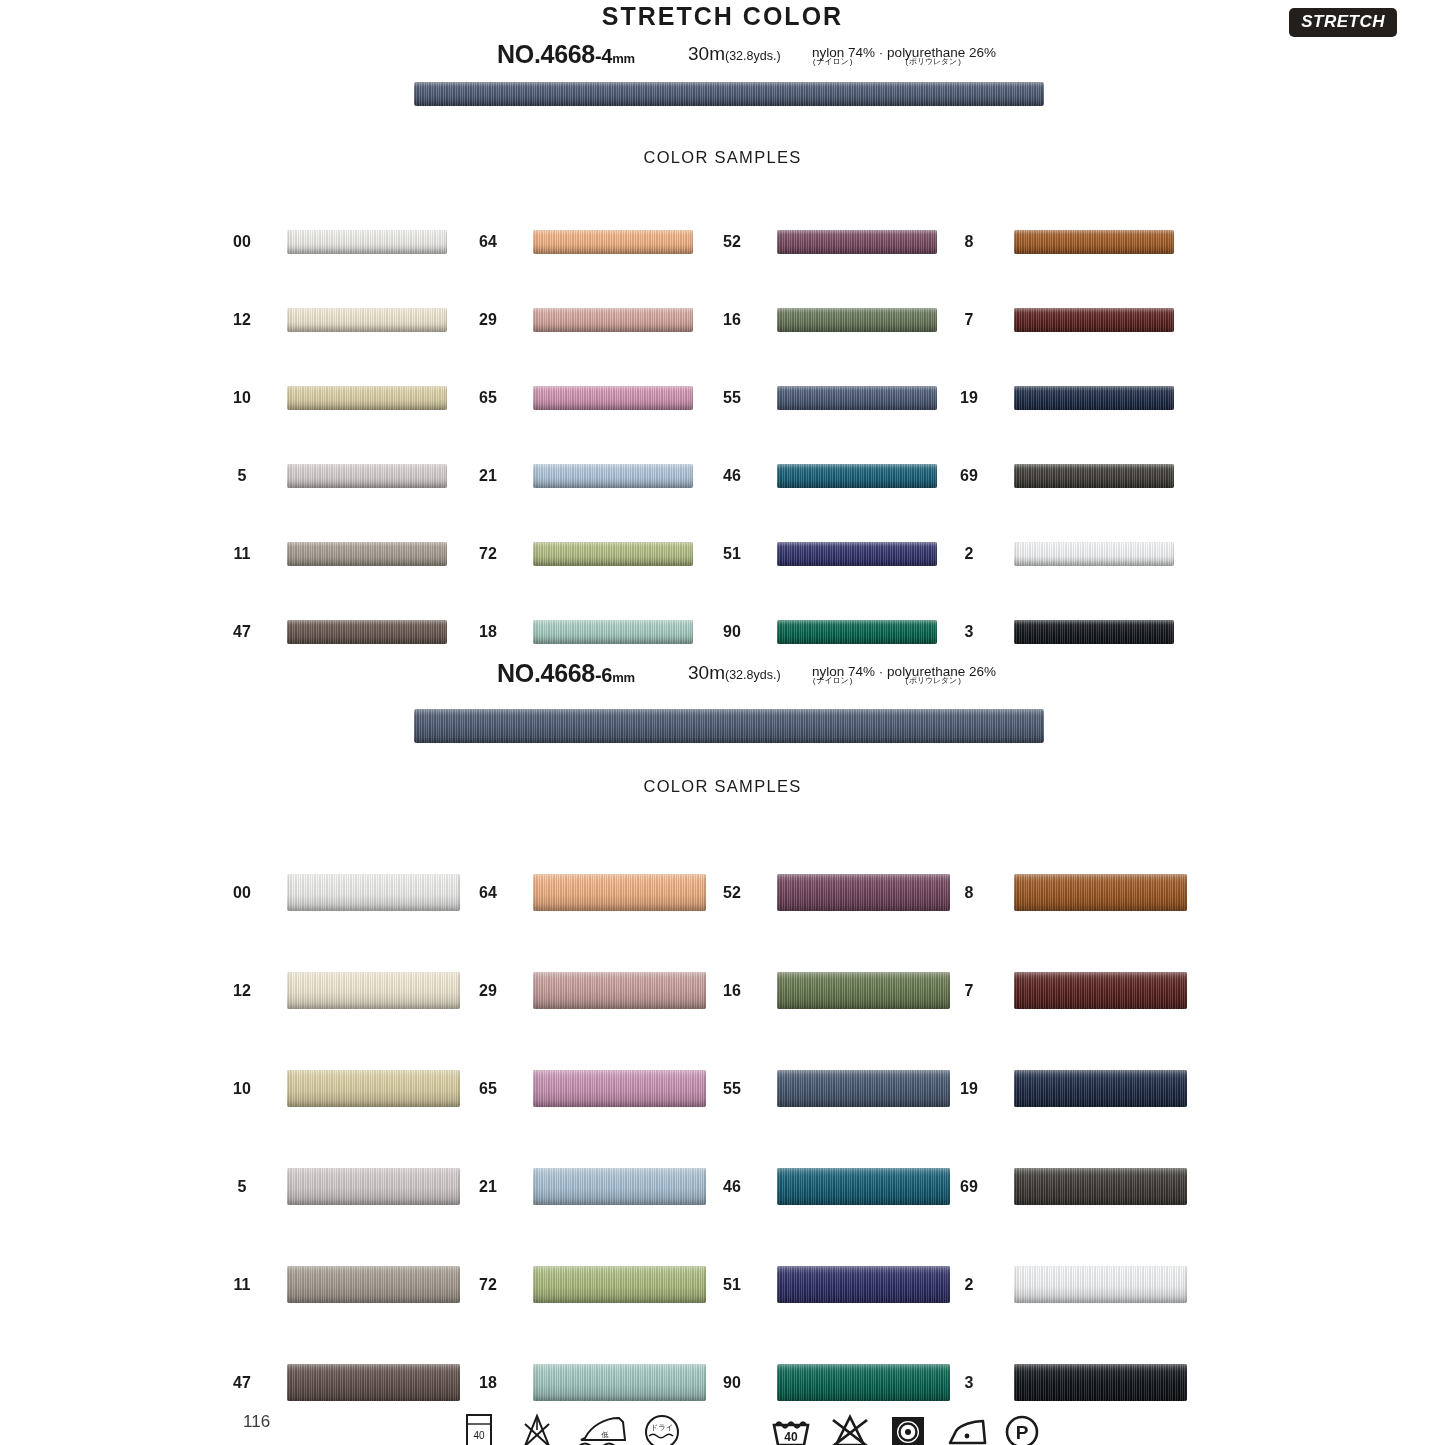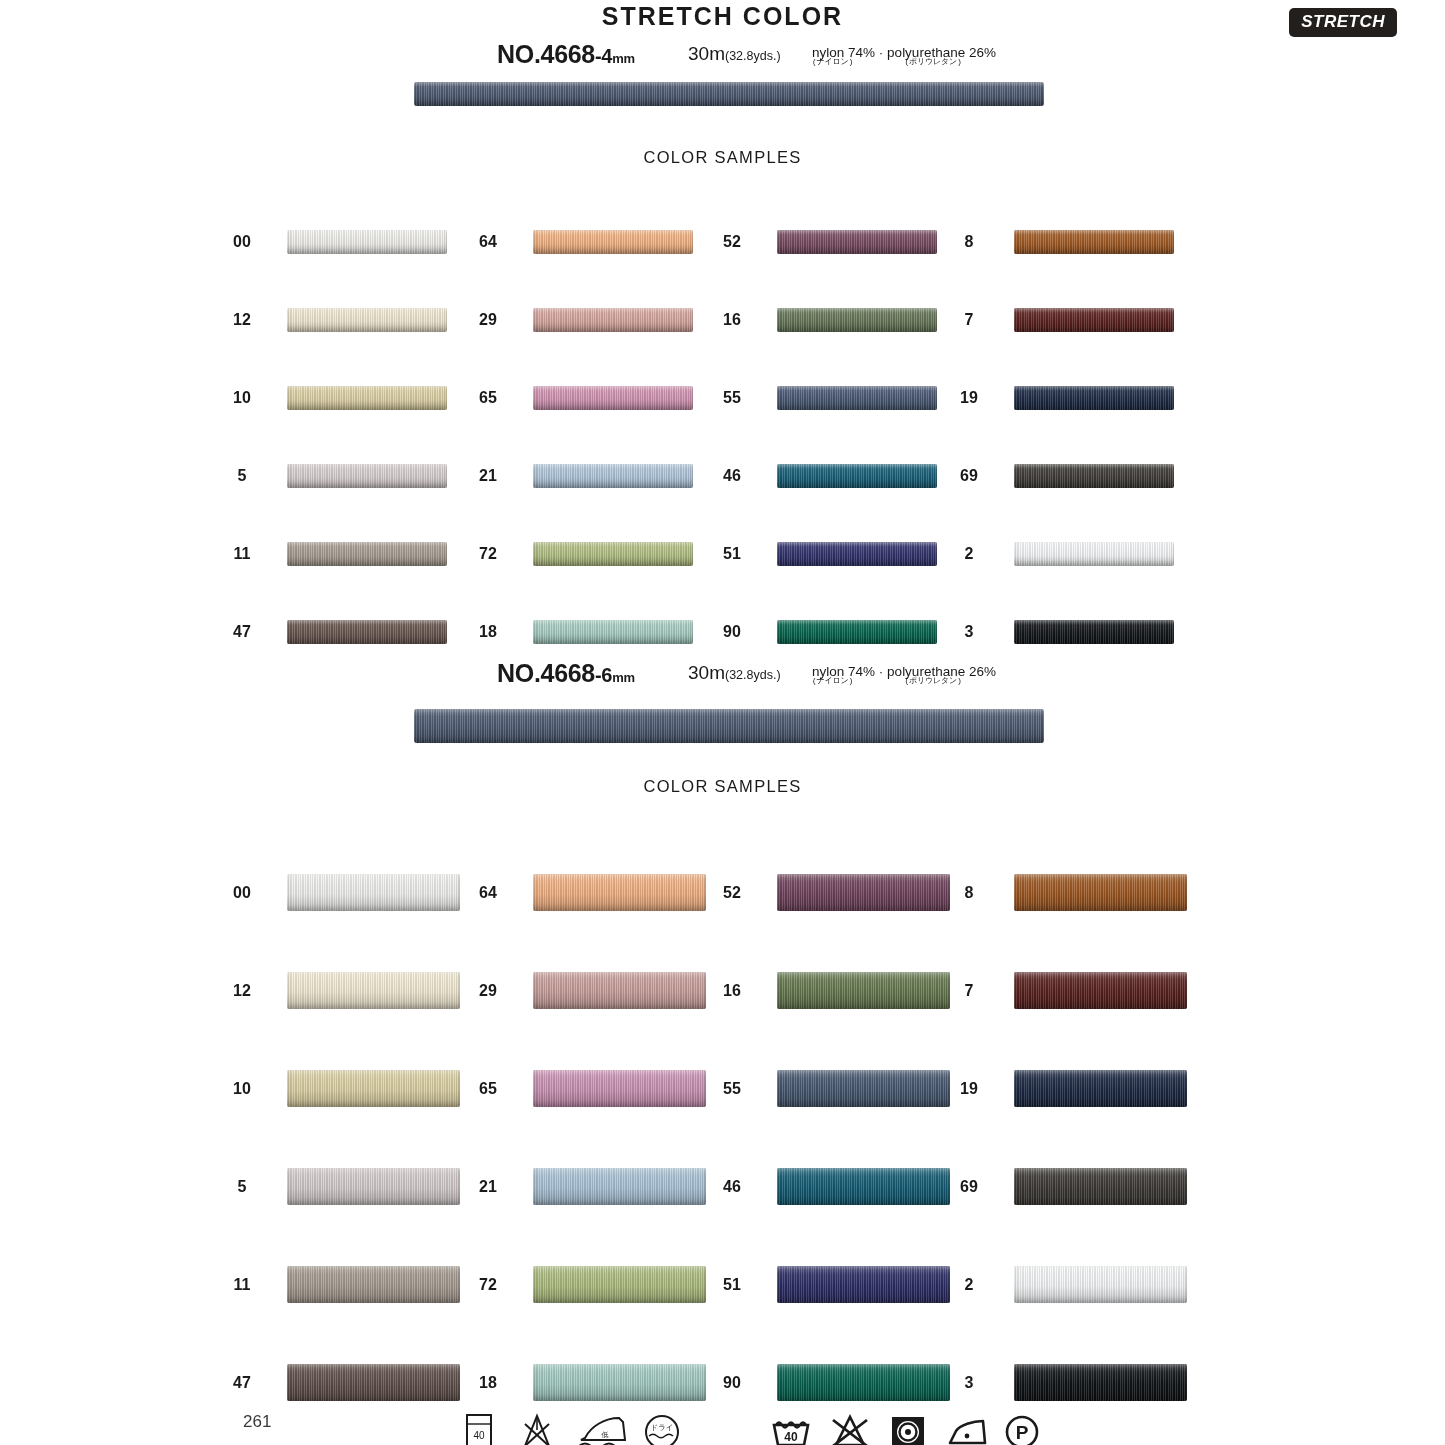--- a/index.html
+++ b/index.html
@@ -372,21 +372,21 @@
           <div class="code" style="left: 939px; width: 60px; top: 11px;">2</div>
           <div class="sw ribbed" style="left: 1014px; top: 0px; width: 173px; height: 37px; background: rgb(246, 248, 249); box-shadow: rgba(255, 255, 255, 0.2) 0px 2px 3px inset, rgba(0, 0, 0, 0.22) 0px -3px 5px inset;"></div>
         </div>
         <div class="cell" style="left: 0px; top: 550px;">
           <div class="code" style="left: 939px; width: 60px; top: 11px;">3</div>
           <div class="sw ribbed" style="left: 1014px; top: 0px; width: 173px; height: 37px; background: rgb(16, 19, 22); box-shadow: rgba(255, 255, 255, 0.2) 0px 2px 3px inset, rgba(0, 0, 0, 0.22) 0px -3px 5px inset;"></div>
         </div>
       </div>
   </div>
 
-  <div class="page-num">261</div>
+  <div class="page-num">116</div>
 
   <div class="care-group" style="left:462px;width:250px;">
     <div class="care-ico" style="left:2px;">
       <svg width="30" height="38" viewBox="0 0 30 38">
         <rect x="3" y="3" width="24" height="32" fill="none" stroke="#1a1a1a" stroke-width="2"></rect>
         <line x1="3" y1="12" x2="27" y2="12" stroke="#1a1a1a" stroke-width="1.4"></line>
         <text x="15" y="27" font-family="Liberation Sans, sans-serif" font-size="10" text-anchor="middle" fill="#1a1a1a">40</text>
       </svg>
     </div>
     <div class="care-ico" style="left:55px;">

